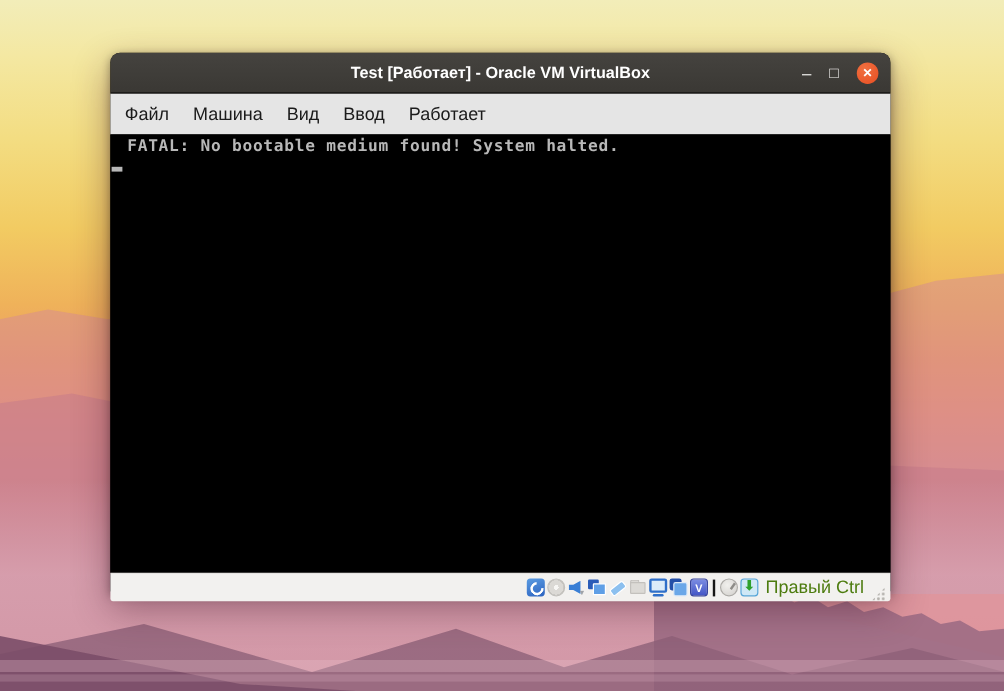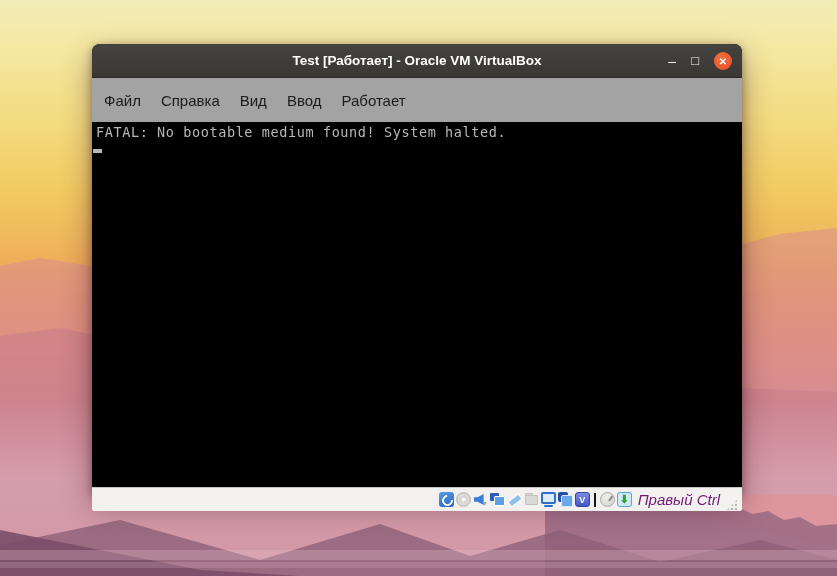--- a/index.html
+++ b/index.html
@@ -48,35 +48,35 @@
   .btn-max { font-size:13px; }
   .btn-close {
     width:18px; height:18px; border-radius:50%;
     background:radial-gradient(circle at 35% 30%, #f07040, #e94e22);
     color:#fff; font-size:10px; font-weight:bold;
     display:flex; align-items:center; justify-content:center;
   }
 
   
   .menubar {
-    height:44px; background:#a3a3a3;
+    height:34px; background:#e5e5e5;
     display:flex; align-items:center; padding-left:2px;
   }
   .menu-item {
     font-size:15px; color:#1b1b1b; padding:0 10px; line-height:25px;
   }
 
   
   .console {
     height:365px; background:#000; overflow:hidden;
     font-family:"DejaVu Sans Mono", monospace;
   }
   .console-line {
-    color:#b8b8b8; font-size:13.5px; font-weight:normal;
-    letter-spacing:0.6px; line-height:16px; padding:2px 0 0 4px;
+    color:#b8b8b8; font-size:13.5px; font-weight:bold;
+    letter-spacing:0.6px; line-height:16px; padding:2px 0 0 14px;
     white-space:pre;
   }
   .console-cursor {
     display:block; width:9px; height:4px; background:#b8b8b8;
     margin:9px 0 0 1px;
   }
 
   
   .statusbar {
     height:24px; background:#f2f1ef; border-top:1px solid #c9c7c3;
@@ -156,21 +156,21 @@
     border-radius:50%; border:1px solid #adaba7;
   }
   .ic-mouse::after {
     content:""; position:absolute; left:7px; top:2px; width:2px; height:6px;
     background:#8e8c88; transform:rotate(35deg); transform-origin:50% 100%;
   }
   .ic-kbd {
     background:#cfe8f6; border:1px solid #58a6d8; border-radius:3px;
     color:#2da12d; font-size:11px; font-weight:bold; line-height:13px;
   }
-  .hostkey-label { font-size:15px; color:#701a75; margin:0 6px 0 5px; white-space:nowrap;font-style:italic; }
+  .hostkey-label { font-size:15px; color:#4d7c0f; margin:0 6px 0 5px; white-space:nowrap; }
   .resize-grip {
     width:12px; height:12px; margin-right:1px; align-self:flex-end;
     background-image:radial-gradient(#b5b3ae 1px, transparent 1.3px);
     background-size:4px 4px;
     clip-path:polygon(100% 0, 100% 100%, 0 100%);
   }
 </style>
 </head>
 <body>
 
@@ -201,21 +201,21 @@
     <div class="title-text">Test [Работает] - Oracle VM VirtualBox</div>
     <div class="win-controls">
       <span class="btn-min">–</span>
       <span class="btn-max">□</span>
       <span class="btn-close">✕</span>
     </div>
   </div>
 
   <div class="menubar">
     <span class="menu-item">Файл</span>
-    <span class="menu-item">Справка</span>
+    <span class="menu-item">Машина</span>
     <span class="menu-item">Вид</span>
     <span class="menu-item">Ввод</span>
     <span class="menu-item">Работает</span>
   </div>
 
   <div class="console">
     <div class="console-line">FATAL: No bootable medium found! System halted.</div>
     <span class="console-cursor"></span>
   </div>
 

